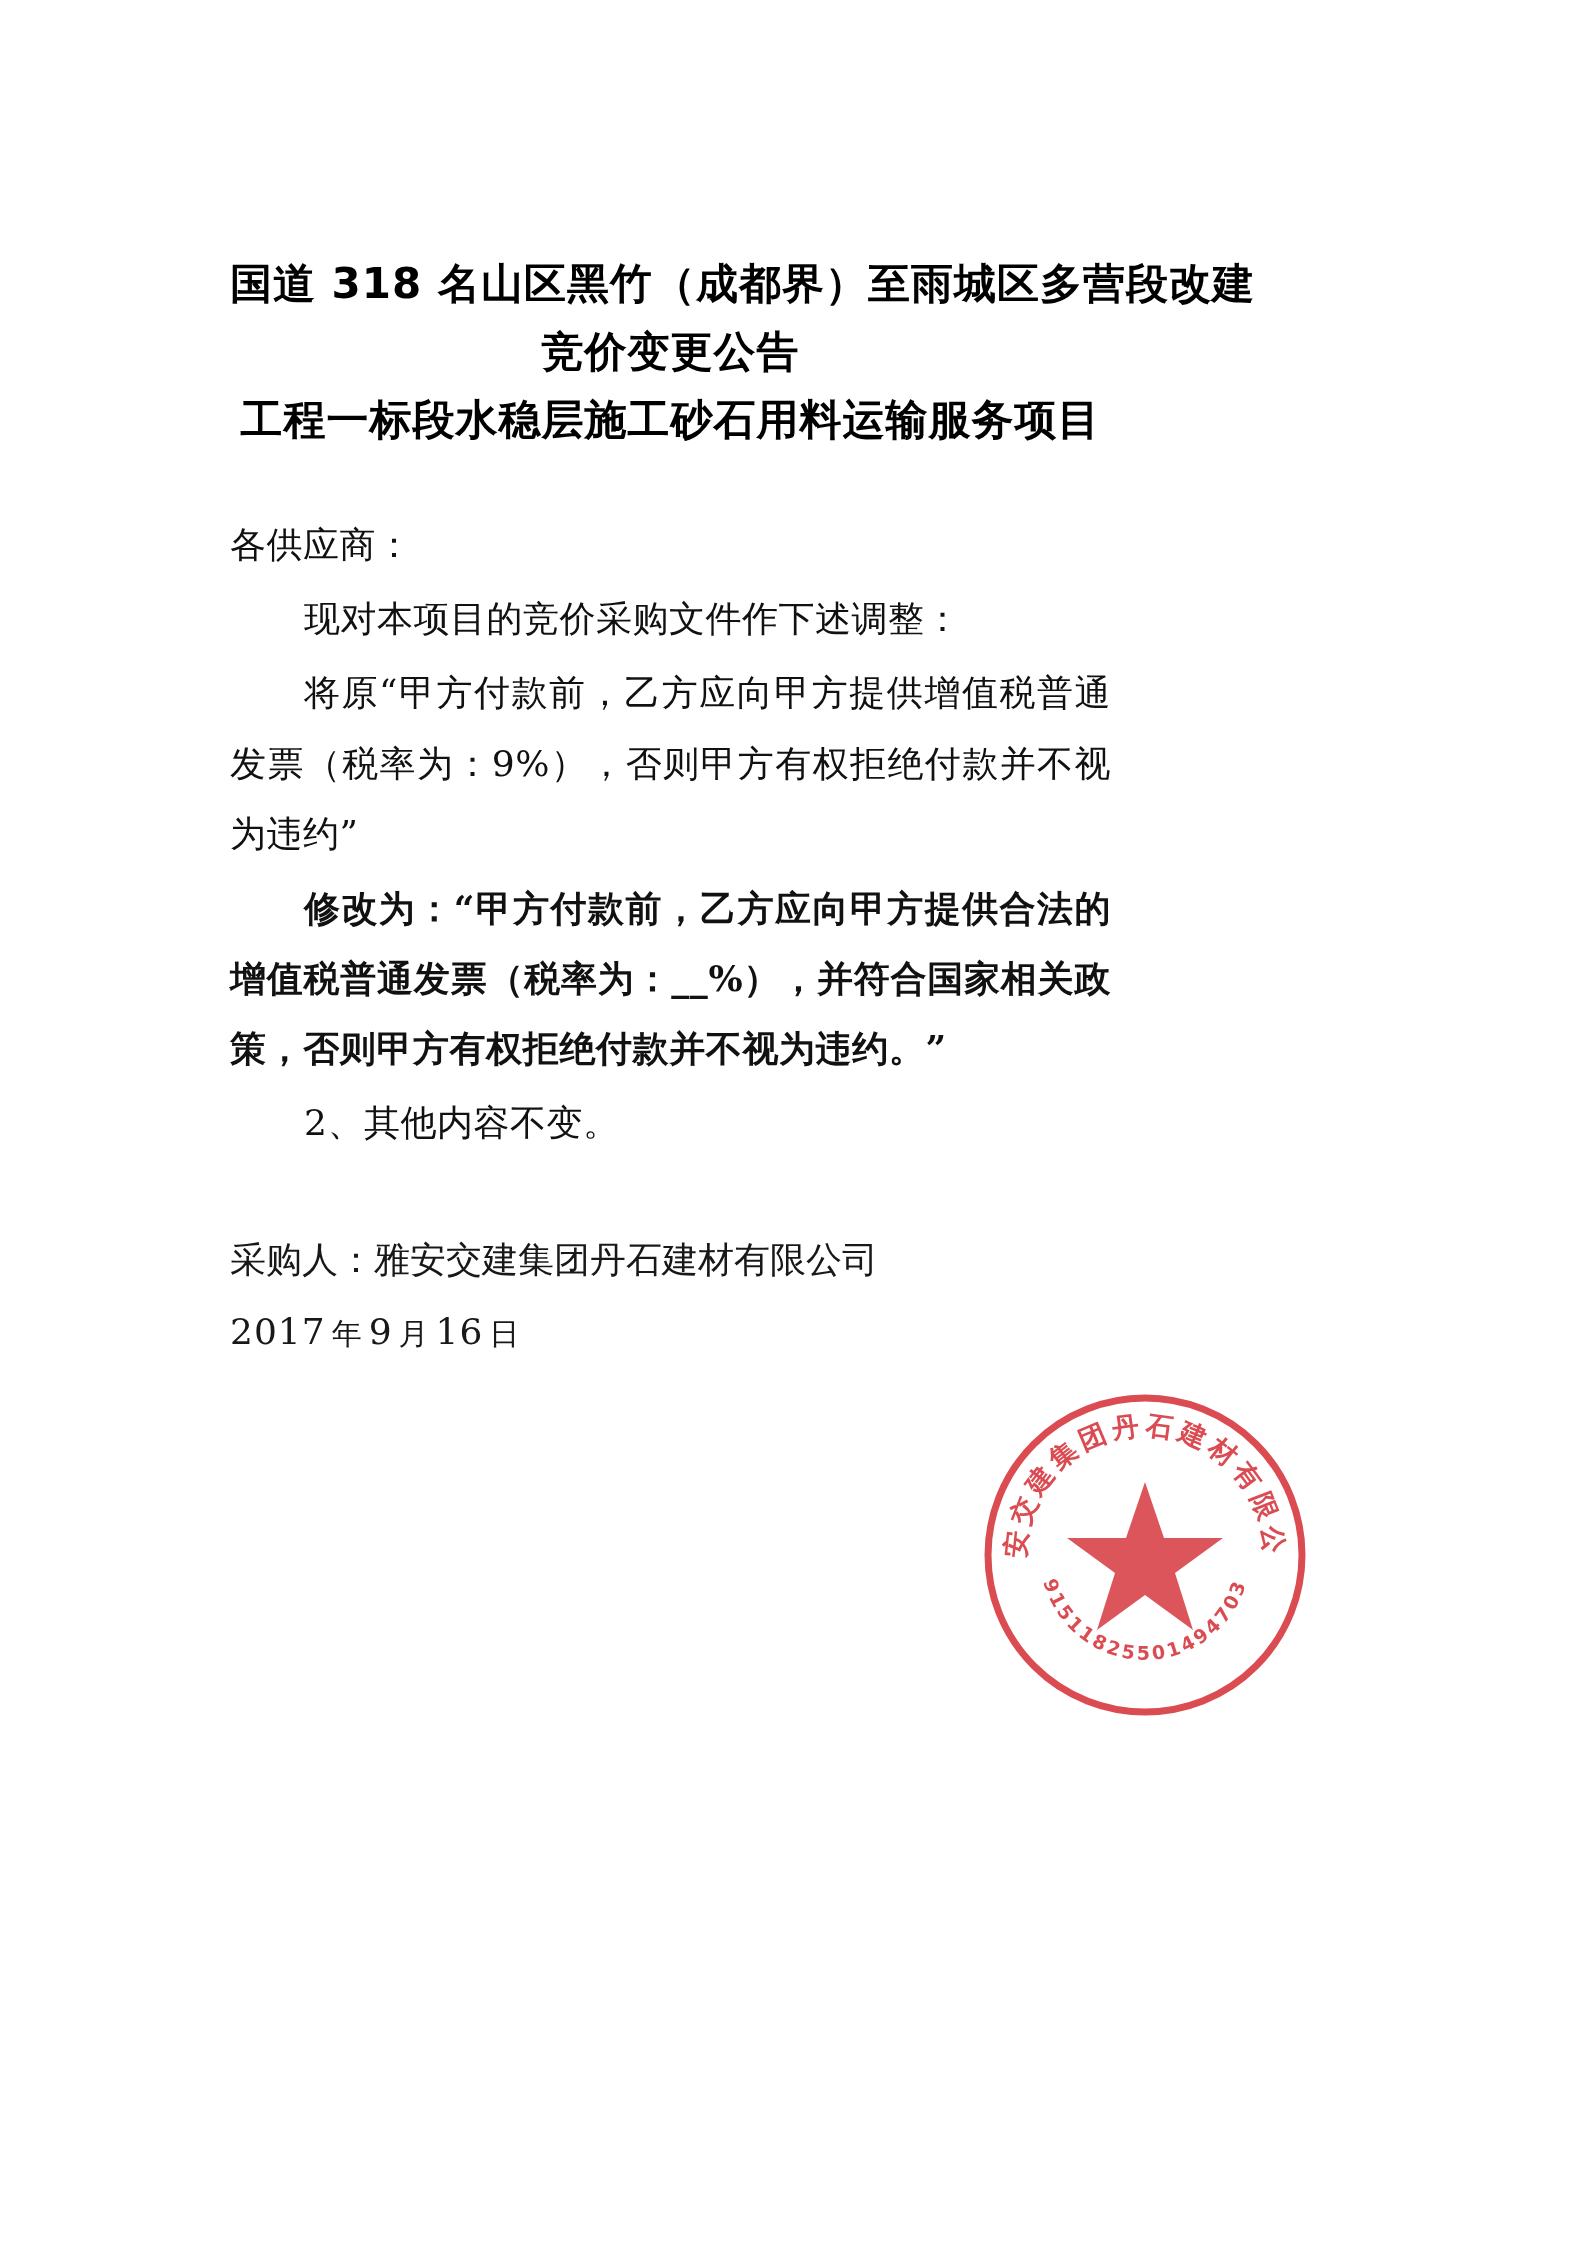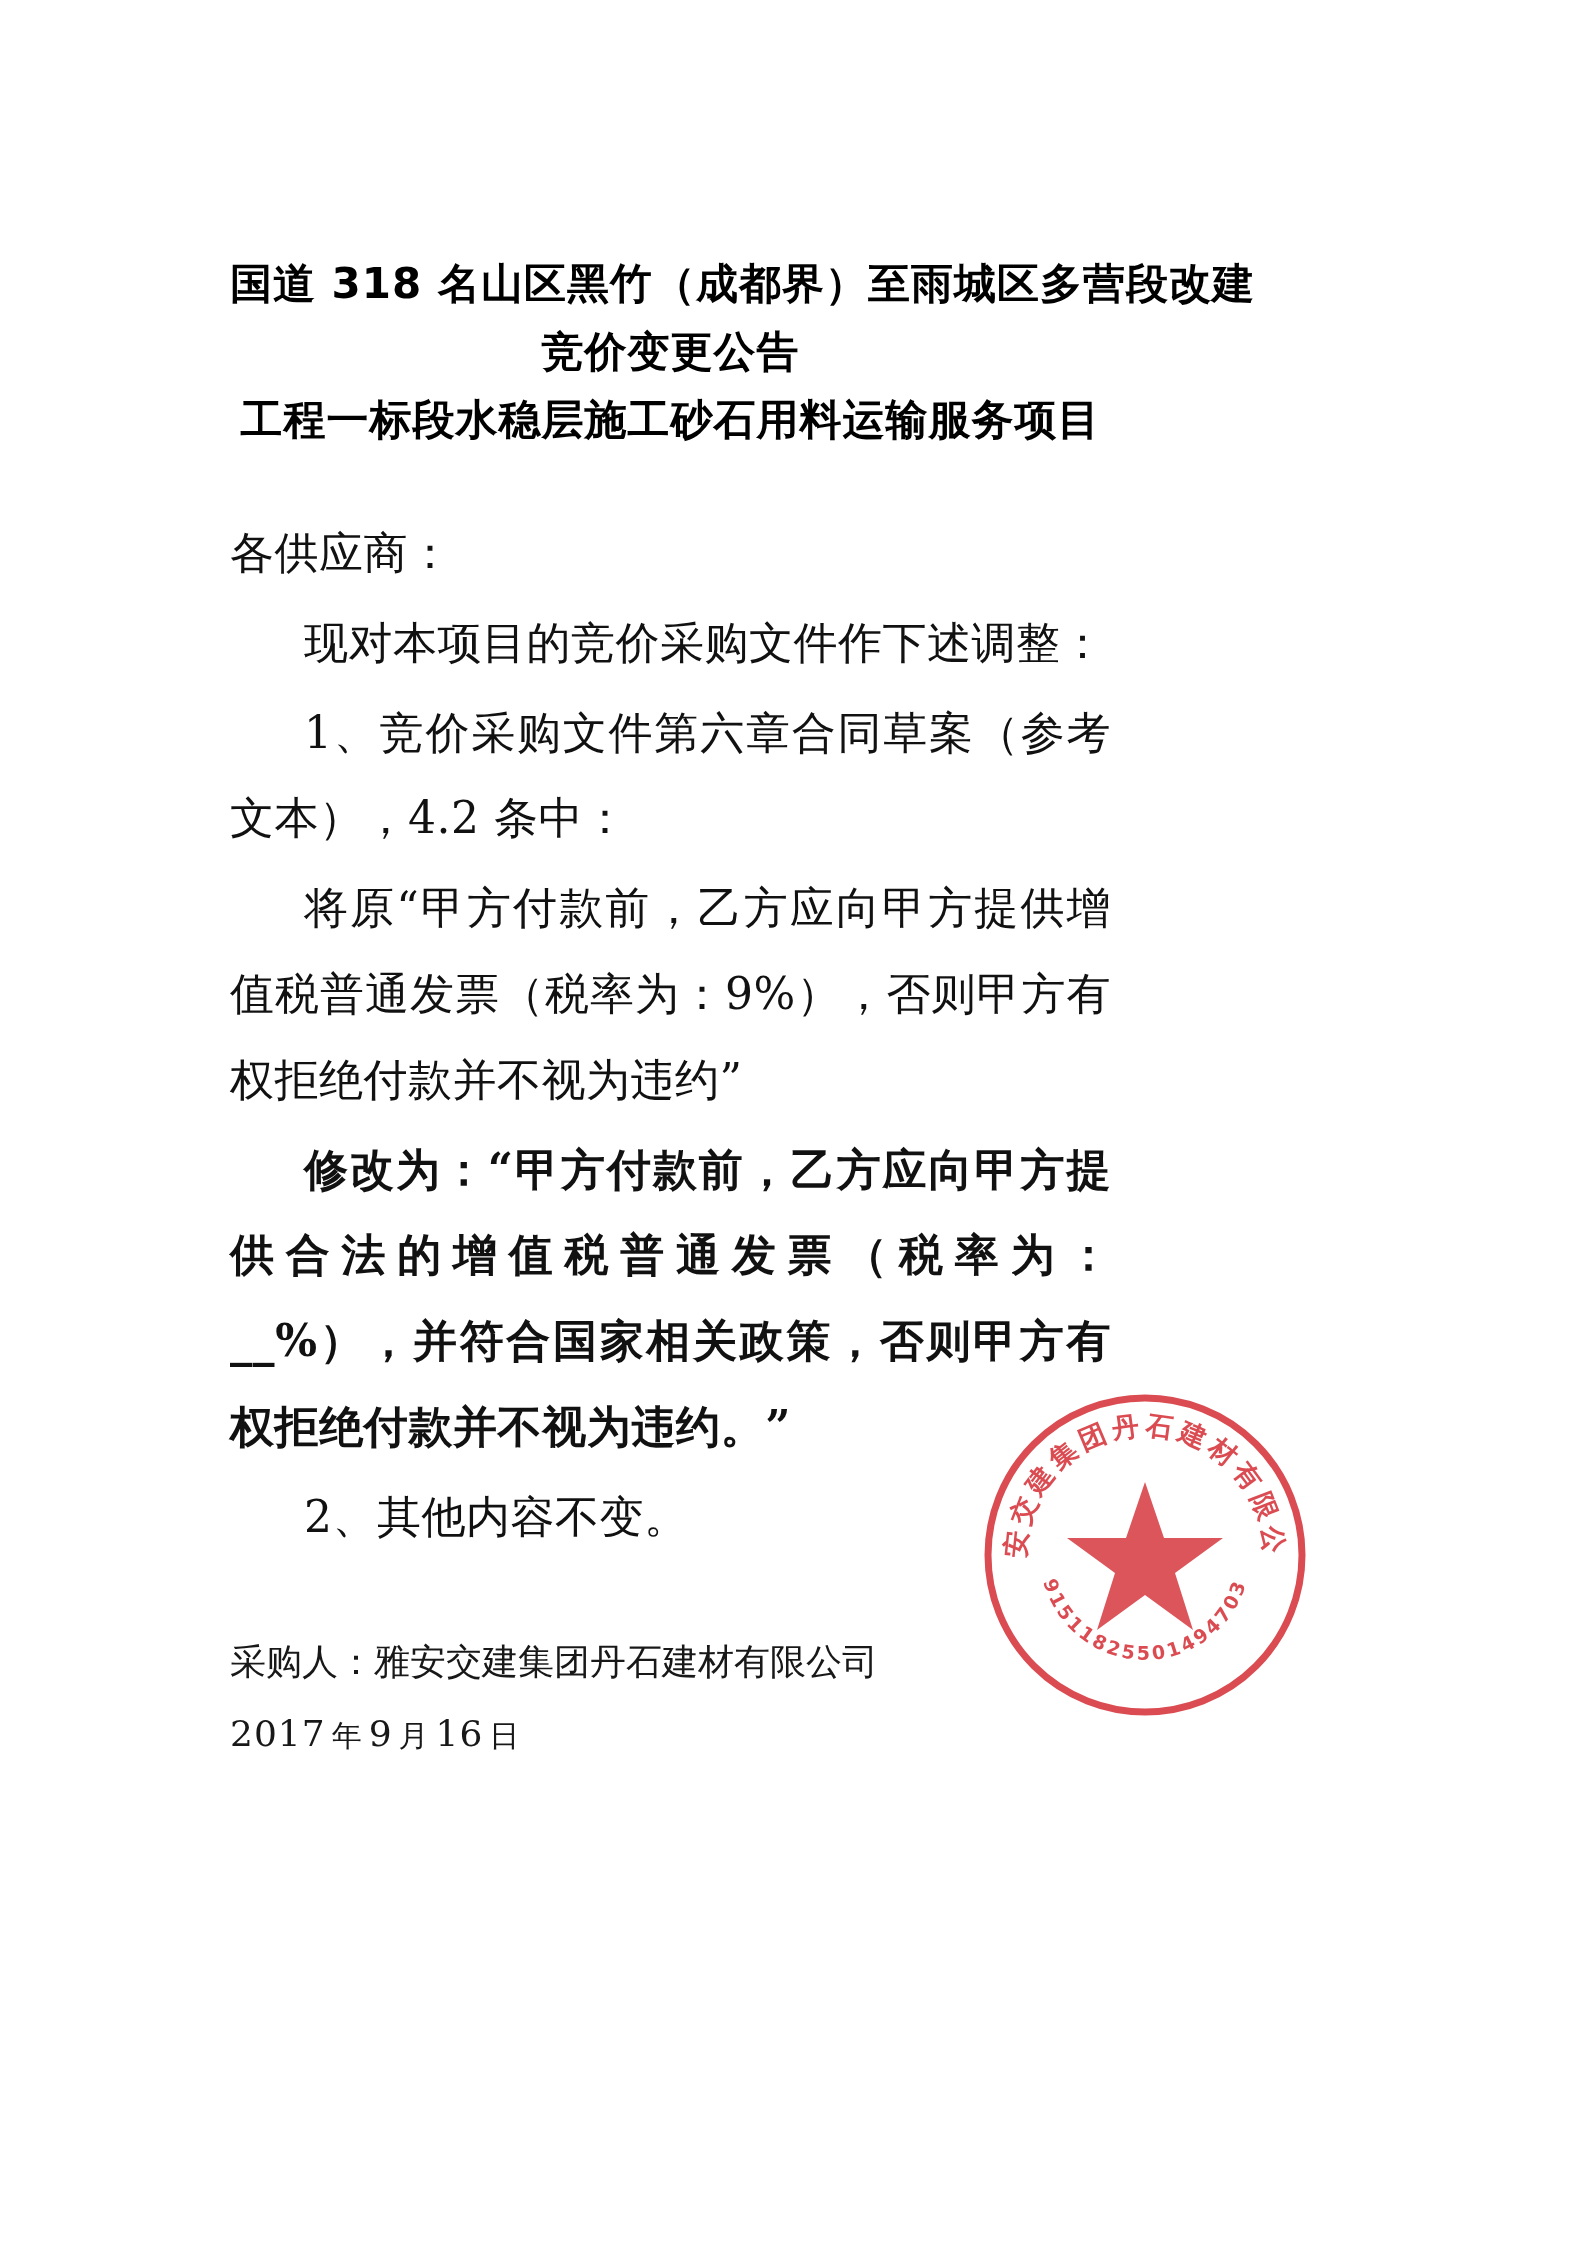--- a/index.html
+++ b/index.html
@@ -31,21 +31,21 @@
     line-height: 1.62;
     letter-spacing: 1px;
     color: #000;
   }
   .title-line {
     display: block;
     white-space: nowrap;
   }
   .body-block {
     margin-top: 56px;
-    font-size: 44px;
+    font-size: 36px;
     line-height: 1.95;
     letter-spacing: 0.5px;
     color: #111;
   }
   .para {
     margin: 0 0 4px 0;
     text-align: justify;
     text-justify: inter-ideograph;
   }
   .indent {
@@ -105,21 +105,20 @@
 
   <div class="title-block">
     <span class="title-line">国道 318 名山区黑竹（成都界）至雨城区多营段改建</span>
     <span class="title-line">竞价变更公告</span>
     <span class="title-line">工程一标段水稳层施工砂石用料运输服务项目</span>
   </div>
 
   <div class="body-block">
     <p class="para">各供应商：</p>
     <p class="para indent">现对本项目的竞价采购文件作下述调整：</p>
-    <p class="para indent">1、竞价采购文件第六章合同草案（参考文本），4.2 条中：</p>
     <p class="para indent">将原“甲方付款前，乙方应向甲方提供增值税普通发票（税率为：9%），否则甲方有权拒绝付款并不视为违约”</p>
     <p class="para indent bold-quote">修改为：“甲方付款前，乙方应向甲方提供合法的增值税普通发票（税率为：__%），并符合国家相关政策，否则甲方有权拒绝付款并不视为违约。”</p>
     <p class="para indent">2、其他内容不变。</p>
   </div>
 
   <div class="sig-block">
     <span class="sig-line"><span>采购人：</span><span>雅安交建集团丹石建材有限公司</span></span>
     <span class="date-line"><span class="num">2017</span><span class="cn">年</span><span class="num">9</span><span class="cn">月</span><span class="num">16</span><span class="cn">日</span></span>
   </div>
 

